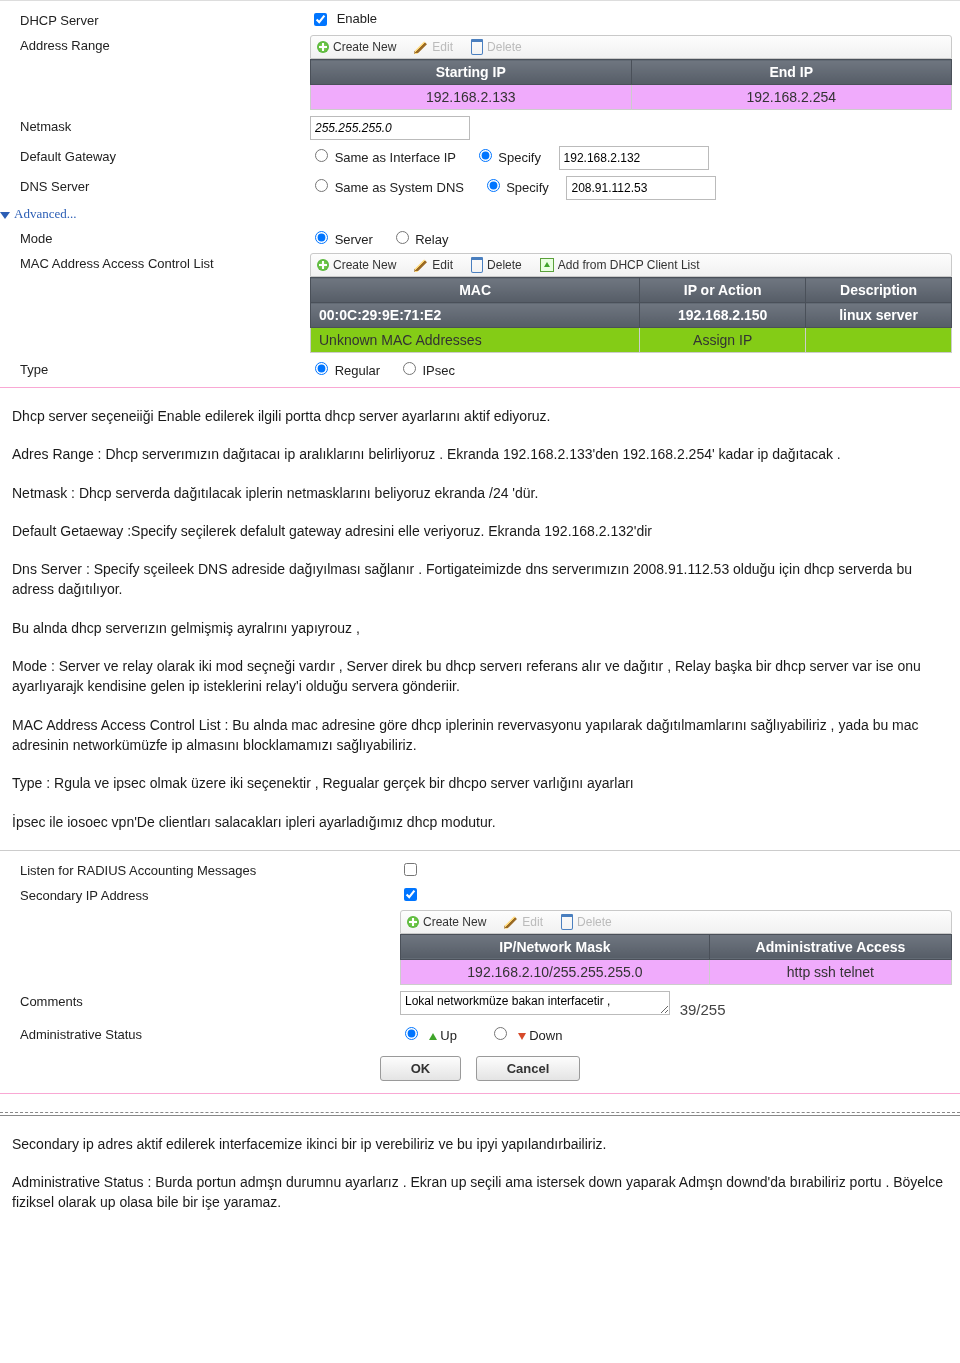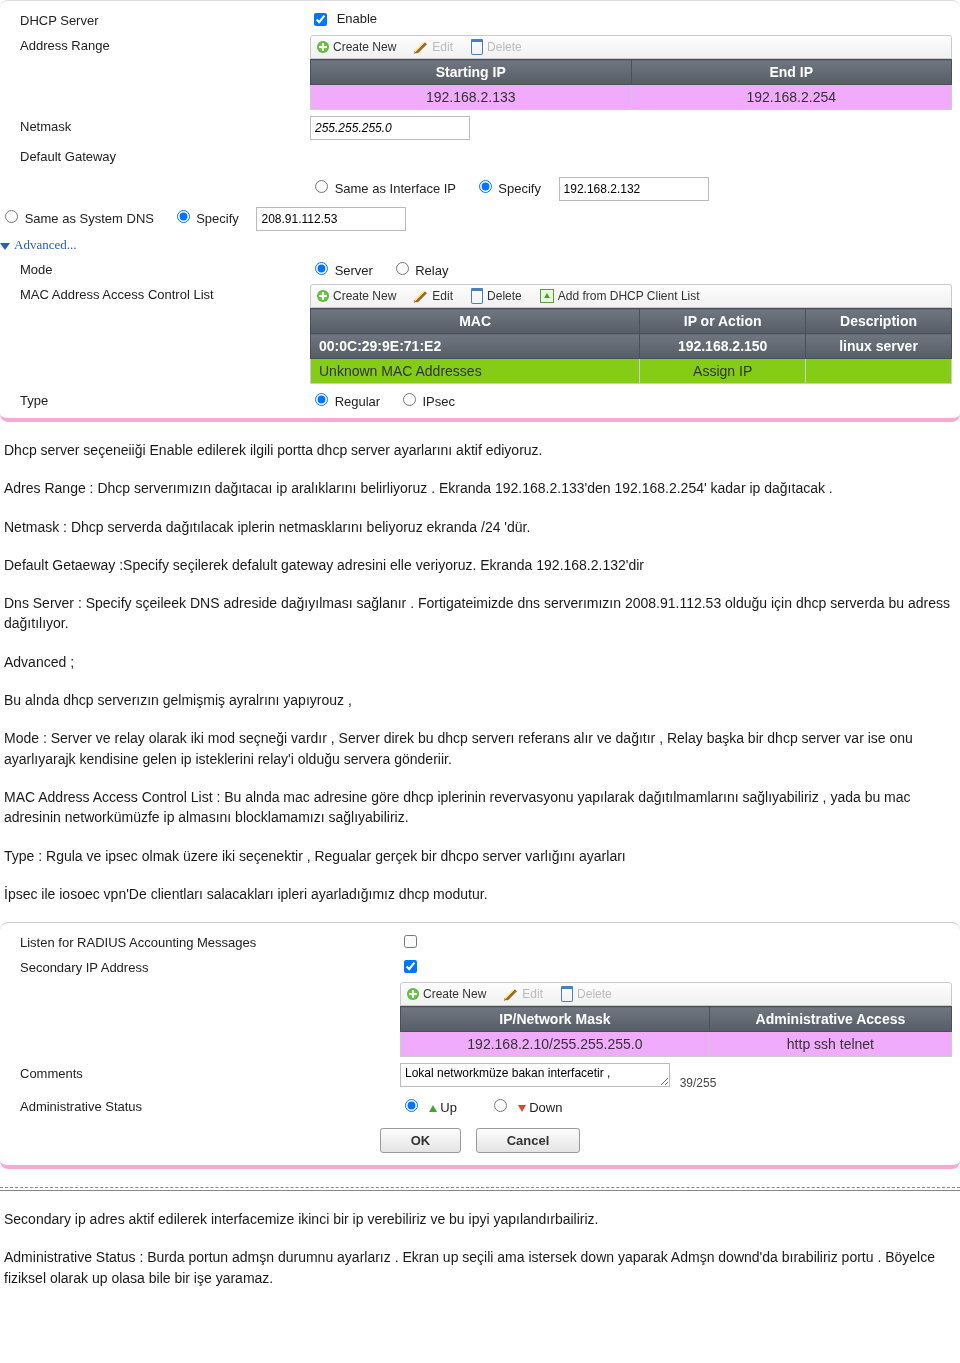--- a/index.html
+++ b/index.html
@@ -6,24 +6,23 @@
     font-family: Arial, Helvetica, sans-serif;
     font-size: 13px;
     margin: 0;
     padding: 0;
     background: #fff;
     color: #222;
     width: 960px;
   }
   .panel {
     border-top: 1px solid #ddd;
-    border-bottom: 4px solid #f9a8d4;
+    border-bottom: 1px solid #f9a8d4;
     padding: 6px 0;
     margin-bottom: 18px;
-    border-radius: 8px;
   }
   .row {
     display: flex;
     align-items: flex-start;
     padding: 3px 0;
   }
   .row-label {
     width: 290px;
     padding-left: 20px;
     padding-top: 3px;
@@ -106,21 +105,21 @@
   table.grid tr.alt td { background:#84cc16;}
   input[type=text].fld {
     border:1px solid #bbb; padding:2px 4px; font-size:12px; height:18px;
   }
   .radio-group label { margin-right: 14px; font-size:13px;}
   .chk { vertical-align: middle; margin-right:6px;}
   .body-text {
     font-family: Arial, sans-serif;
     font-size: 14px;
     line-height: 1.45;
-    padding: 0 4px;
+    padding: 0 12px;
     color:#1a1a1a;
   }
   .body-text p { margin: 0 0 18px 0; }
   .btn {
     background: linear-gradient(#fdfdfd,#e4e4e4);
     border:1px solid #9a9a9a;
     border-radius:3px;
     padding: 4px 30px;
     font-size:13px;
     font-weight:bold;
@@ -133,21 +132,21 @@
   .arrow-up {
     width:0;height:0;border-left:4px solid transparent;border-right:4px solid transparent;border-bottom:7px solid #3fa52a;display:inline-block;margin-left:4px;
   }
   .arrow-down {
     width:0;height:0;border-left:4px solid transparent;border-right:4px solid transparent;border-top:7px solid #d64a2a;display:inline-block;margin-left:4px;
   }
   textarea.fld {
     border:1px solid #bbb; font-size:12px; padding:2px 4px; width:260px; height:18px; resize:both;
     font-family: Arial;
   }
-  .cntlabel { font-size:12px; color:#444; margin-left:6px;}
+  .cntlabel { font-size:15px; color:#444; margin-left:6px;}
   hr.dash { border:none; border-top:1px dashed #888; margin:0;}
   hr.solid { border:none; border-top:1px solid #888; margin:2px 0 0 0;}
 </style>
 </head>
 <body>
 
 <div class="panel">
 
   <div class="row">
     <div class="row-label">DHCP Server</div>
@@ -192,25 +191,26 @@
   <div class="row">
     <div class="row-label">Netmask</div>
     <div class="row-content"><input type="text" class="fld" style="width: 150px; font-style: italic;" value="255.255.255.0"></div>
   </div>
 
   <div class="row">
     <div class="row-label">Default Gateway</div>
     <div class="row-content radio-group">
       <label><input type="radio" name="gw" style=""> <span>Same as Interface IP</span></label>
       <label><input type="radio" name="gw" checked="" style=""> <span>Specify</span></label>
-      <input type="text" class="fld" style="width: 140px; margin-top: 31px;" value="192.168.2.132">
-    </div>
-  </div>
-
-  <div class="row">
+      <input type="text" class="fld" style="width: 140px;" value="192.168.2.132">
+    </div>
+  </div>
+
+  <div class="row">
+    <div class="row-label">DNS Server</div>
     <div class="row-content radio-group">
       <label><input type="radio" name="dns" style=""> <span>Same as System DNS</span></label>
       <label><input type="radio" name="dns" checked="" style=""> <span>Specify</span></label>
       <input type="text" class="fld" style="width: 140px;" value="208.91.112.53">
     </div>
   </div>
 
   <div class="row">
     <div class="adv-label"><span class="tri"></span><span>Advanced...</span></div>
   </div>
@@ -274,21 +274,20 @@
     </div>
   </div>
 </div>
 
 <div class="body-text">
   <p>Dhcp server seçeneiiği Enable edilerek ilgili portta dhcp server ayarlarını  aktif ediyoruz.</p>
   <p>Adres Range : Dhcp serverımızın dağıtacaı ip aralıklarını belirliyoruz .  Ekranda  192.168.2.133'den 192.168.2.254' kadar ip dağıtacak .</p>
   <p>Netmask : Dhcp serverda dağıtılacak iplerin netmasklarını beliyoruz ekranda /24 'dür.</p>
   <p>Default Getaeway :Specify seçilerek defalult gateway  adresini elle  veriyoruz. Ekranda 192.168.2.132'dir</p>
   <p>Dns Server : Specify sçeileek DNS adreside dağıyılması sağlanır . Fortigateimizde dns serverımızın 2008.91.112.53 olduğu için dhcp serverda bu adress dağıtılıyor.</p>
-  <p>Advanced ;</p>
   <p>Bu alnda dhcp serverızın gelmişmiş ayralrını yapıyrouz ,</p>
   <p>Mode : Server ve relay olarak iki mod seçneği vardır , Server direk bu dhcp serverı referans alır ve dağıtır , Relay başka bir dhcp server var ise onu ayarlıyarajk kendisine gelen ip isteklerini  relay'i olduğu servera gönderiir.</p>
   <p>MAC Address Access Control List : Bu alnda  mac adresine göre   dhcp iplerinin revervasyonu yapılarak dağıtılmamlarını sağlıyabiliriz , yada bu mac adresinin networkümüzfe ip almasını blocklamamızı sağlıyabiliriz.</p>
   <p>Type :  Rgula ve ipsec olmak üzere iki seçenektir , Regualar  gerçek bir dhcpo server  varlığını ayarları</p>
   <p>İpsec ile iosoec vpn'De clientları salacakları ipleri ayarladığımız dhcp modutur.</p>
 </div>
 
 <div class="panel" style="border-top:1px solid #ccc">
   <div class="row">
     <div class="row-label" style="width:380px">Listen for RADIUS Accounting Messages</div>

